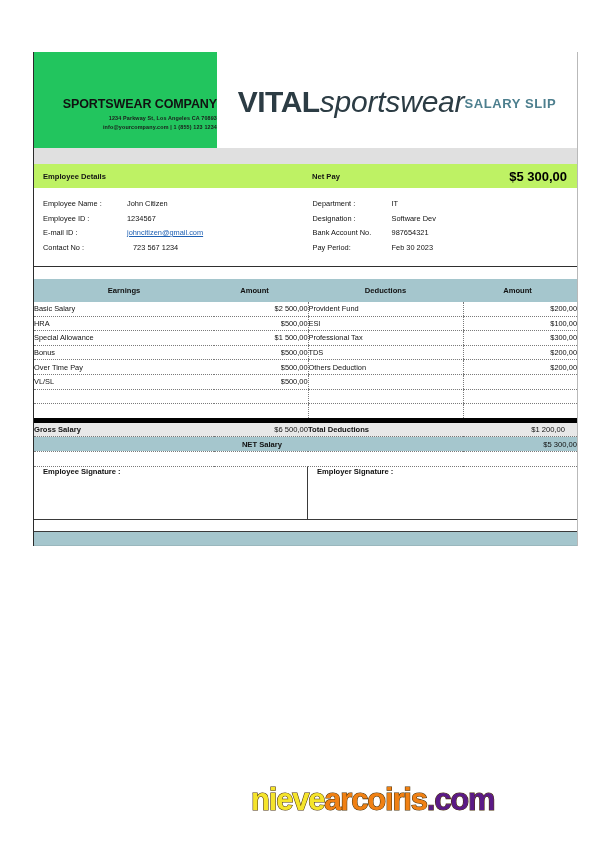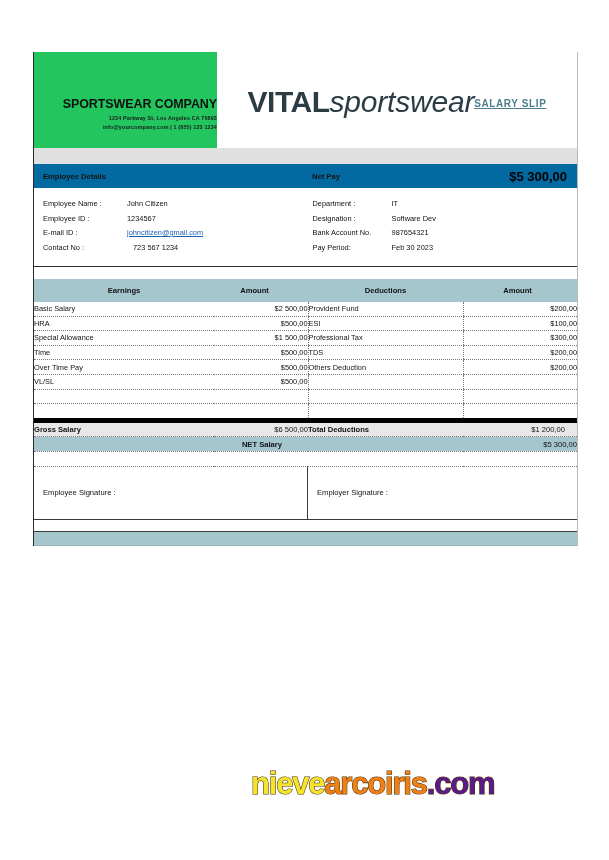--- a/index.html
+++ b/index.html
@@ -87,37 +87,36 @@
   }
   .logo-sports {
     font-size: 30px;
     font-style: italic;
     font-weight: 300;
     color: #2c3c44;
     letter-spacing: -0.2px;
   }
   .salary-slip-title {
     margin-top: 2px;
-    font-size: 10px;
+    font-size: 13px;
     font-weight: bold;
     color: #4d7f8e;
     letter-spacing: 0.6px;
-    text-decoration: underline;
   }
 
   
   .gray-band {
     height: 16px;
     background: #e0e0e0;
   }
 
   
   .detail-bar {
     height: 24px;
-    background: #0369a1;
+    background: #bef264;
     display: flex;
     align-items: center;
     font-size: 7.6px;
     font-weight: bold;
     color: #141414;
   }
   .db-emp { width: 274px; padding-left: 9px; box-sizing: border-box; }
   .db-net { flex: 1; padding-left: 4px; box-sizing: border-box; }
   .db-amt {
     width: 118px;
@@ -223,44 +222,44 @@
   }
 
   
   .sig-block {
     display: flex;
     height: 52px;
     border-bottom: 1px solid #3a3a3a;
   }
   .sig-cell {
     display: flex;
-    align-items: center;
+    align-items: flex-start;
     font-size: 7.6px;
-    font-weight: normal;
+    font-weight: bold;
     color: #111111;
   }
   .sig-left { width: 274px; padding-left: 9px; border-right: 1px solid #3a3a3a; box-sizing: border-box; }
   .sig-right { flex: 1; padding-left: 9px; box-sizing: border-box; }
 
   .post-sig-gap {
     height: 11px;
     border-bottom: 1px solid #3a3a3a;
     background: #ffffff;
   }
   .footer-bar {
     height: 13px;
     background: #a5c6cd;
     border-bottom: 1px solid #9ab7bd;
   }
 
   
   #watermark {
     position: absolute;
     left: 251px;
-    top: 768px;
+    top: 784px;
     font-size: 31px;
     font-weight: bold;
     font-family: "Liberation Sans", sans-serif;
     letter-spacing: -1.2px;
     white-space: nowrap;
     line-height: 1;
   }
   #watermark span {
     -webkit-text-stroke: 1.1px #4a3008;
     paint-order: stroke fill;
@@ -366,21 +365,21 @@
         <td class="dlbl">ESI</td>
         <td class="damt">$100,00</td>
       </tr>
       <tr>
         <td class="lbl">Special Allowance</td>
         <td class="amt">$1 500,00</td>
         <td class="dlbl">Professional Tax</td>
         <td class="damt">$300,00</td>
       </tr>
       <tr>
-        <td class="lbl">Time</td>
+        <td class="lbl">Bonus</td>
         <td class="amt">$500,00</td>
         <td class="dlbl">TDS</td>
         <td class="damt">$200,00</td>
       </tr>
       <tr>
         <td class="lbl">Over Time Pay</td>
         <td class="amt">$500,00</td>
         <td class="dlbl">Others Deduction</td>
         <td class="damt">$200,00</td>
       </tr>

